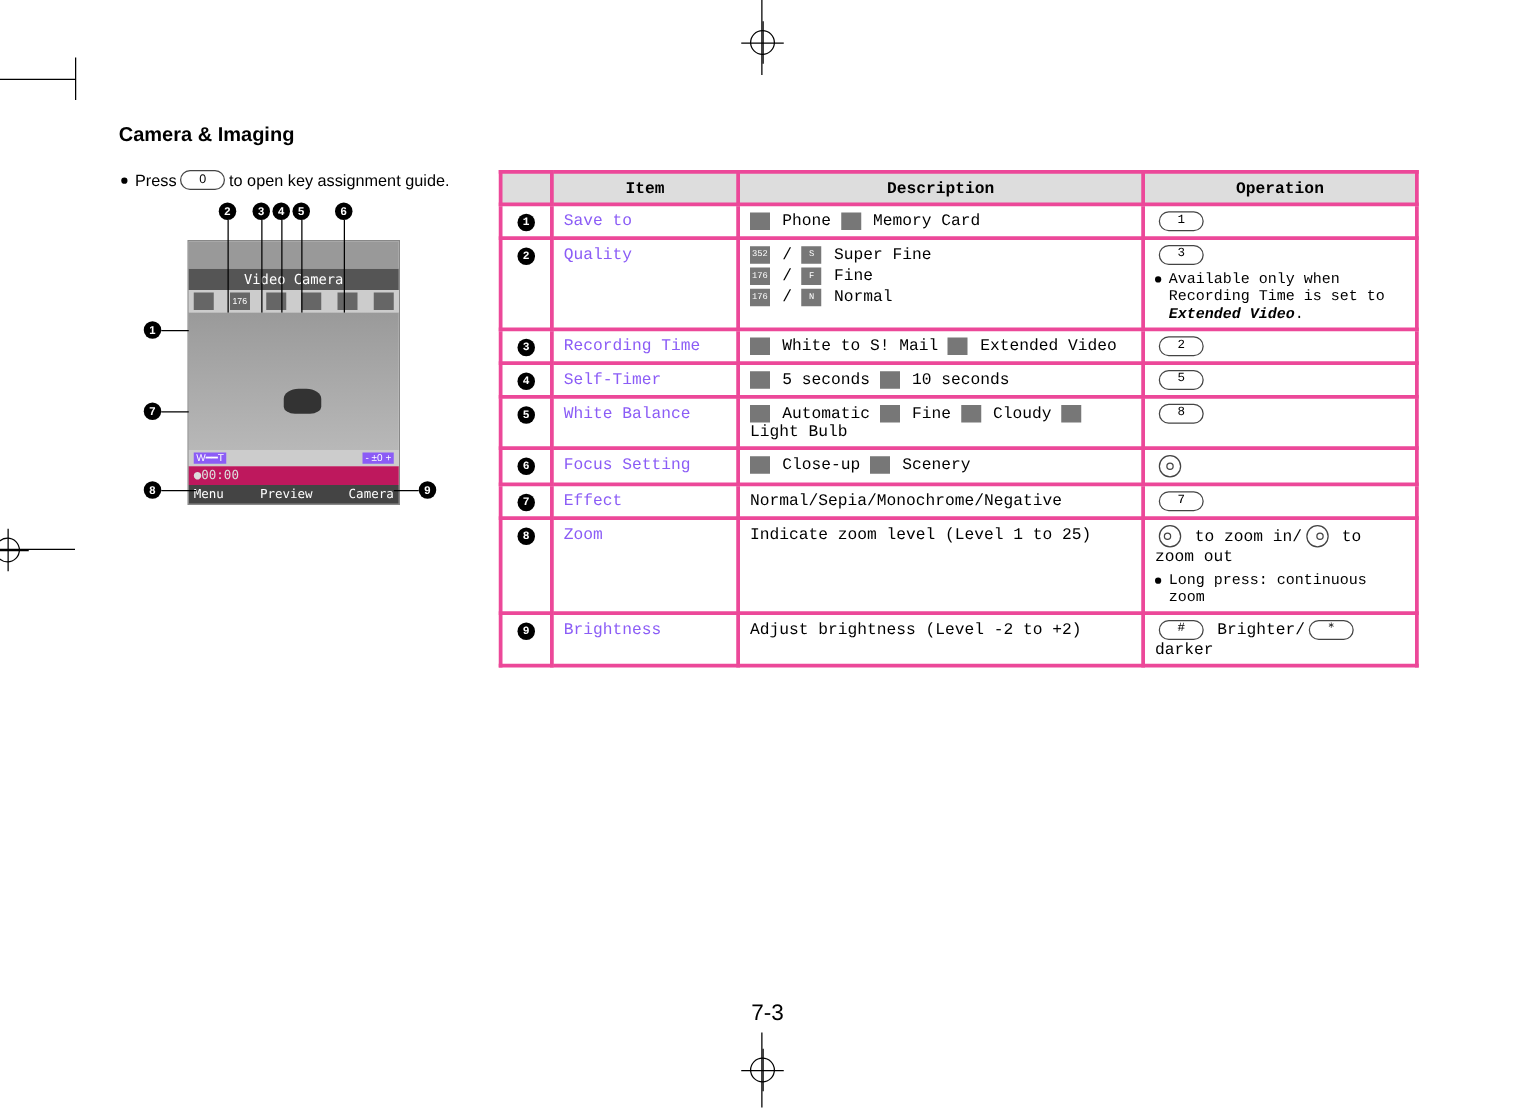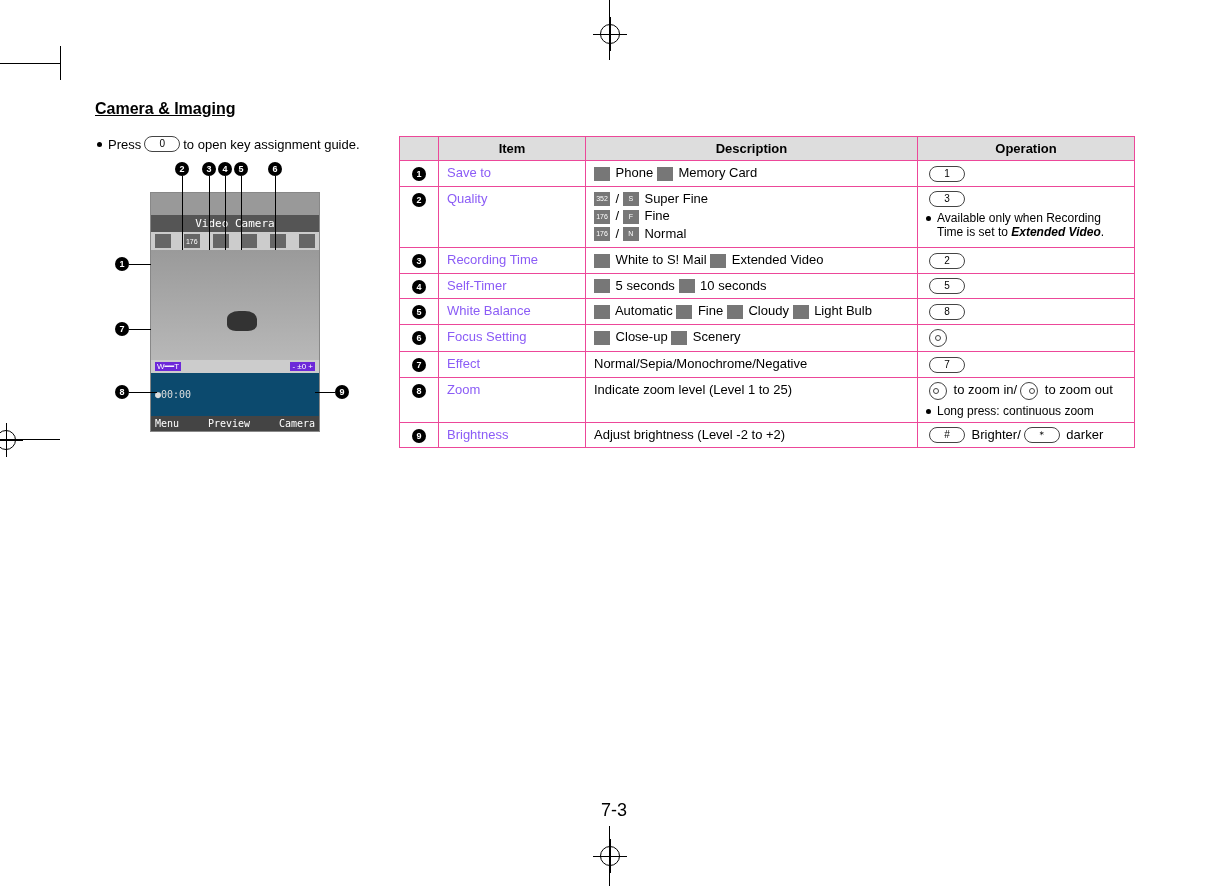--- a/index.html
+++ b/index.html
@@ -15,21 +15,20 @@
   .page {
     position: absolute;
     left: 95px;
     top: 100px;
     width: 1040px;
   }
   .section-title {
     font-size: 16px;
     font-weight: bold;
     margin-bottom: 18px;
-    text-decoration: underline;
   }
   .two-col {
     display: flex;
     gap: 24px;
   }
   .left-col {
     width: 280px;
     flex-shrink: 0;
   }
   .right-col {
@@ -133,22 +132,22 @@
     height: 110px;
     background: linear-gradient(#9a9a9a,#b8b8b8);
     position:relative;
   }
   .viewfinder .subject{
     position:absolute;left:45%;top:55%;width:30px;height:20px;background:#333;border-radius:40% 40% 30% 30%;
   }
   .status-strip {
     display:flex;justify-content:space-between;background:#ccc;padding:2px 4px;font-size:8px;
   }
-  .status-strip span{background:#6d28d9;color:#fff;padding:0 2px;}
-  .time-strip{background:#0c4a6e;color:#ddd;font-size:10px;font-family:monospace;padding:16px 4px;}
+  .status-strip span{background:#8b5cf6;color:#fff;padding:0 2px;}
+  .time-strip{background:#be185d;color:#ddd;font-size:10px;font-family:monospace;padding:2px 4px;}
   .softkeys{display:flex;justify-content:space-between;background:#444;color:#fff;font-size:10px;font-family:monospace;padding:2px 4px;gap:18px;}
 
   
   .callouts {
     position: absolute;
     inset: 0;
     pointer-events: none;
   }
   .callout-dot {
     position: absolute;
@@ -167,24 +166,25 @@
     position:absolute;background:#000;
   }
 
   
   table.spec {
     border-collapse: collapse;
     width: 100%;
     font-size: 13px;
   }
   table.spec th, table.spec td {
-    border: 1px solid #ec4899;
+    border: 3px solid #ec4899;
     padding: 4px 8px;
     text-align: left;
     vertical-align: top;
+    font-family: Liberation Mono, monospace;
   }
   table.spec th {
     background: #ddd;
     text-align: center;
     font-weight: bold;
   }
   table.spec td.num {
     width: 22px;
     text-align: center;
     vertical-align: top;

